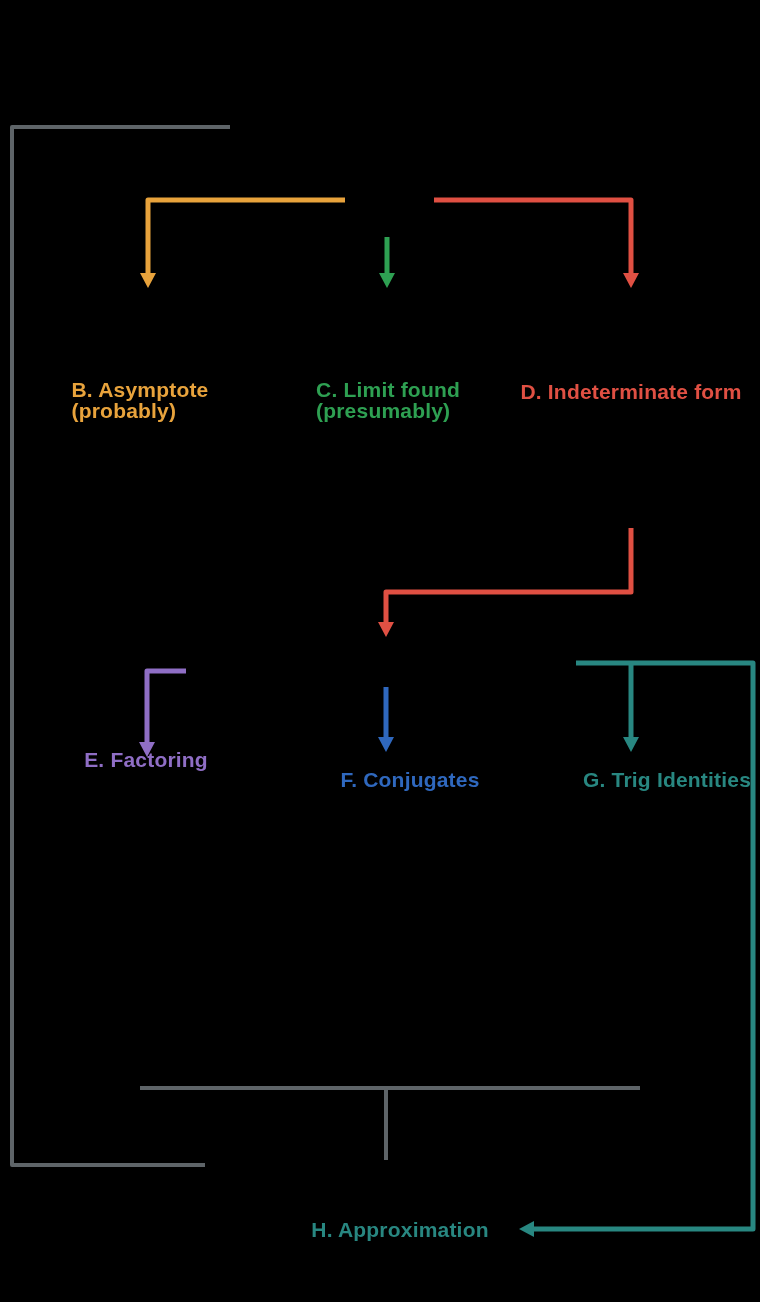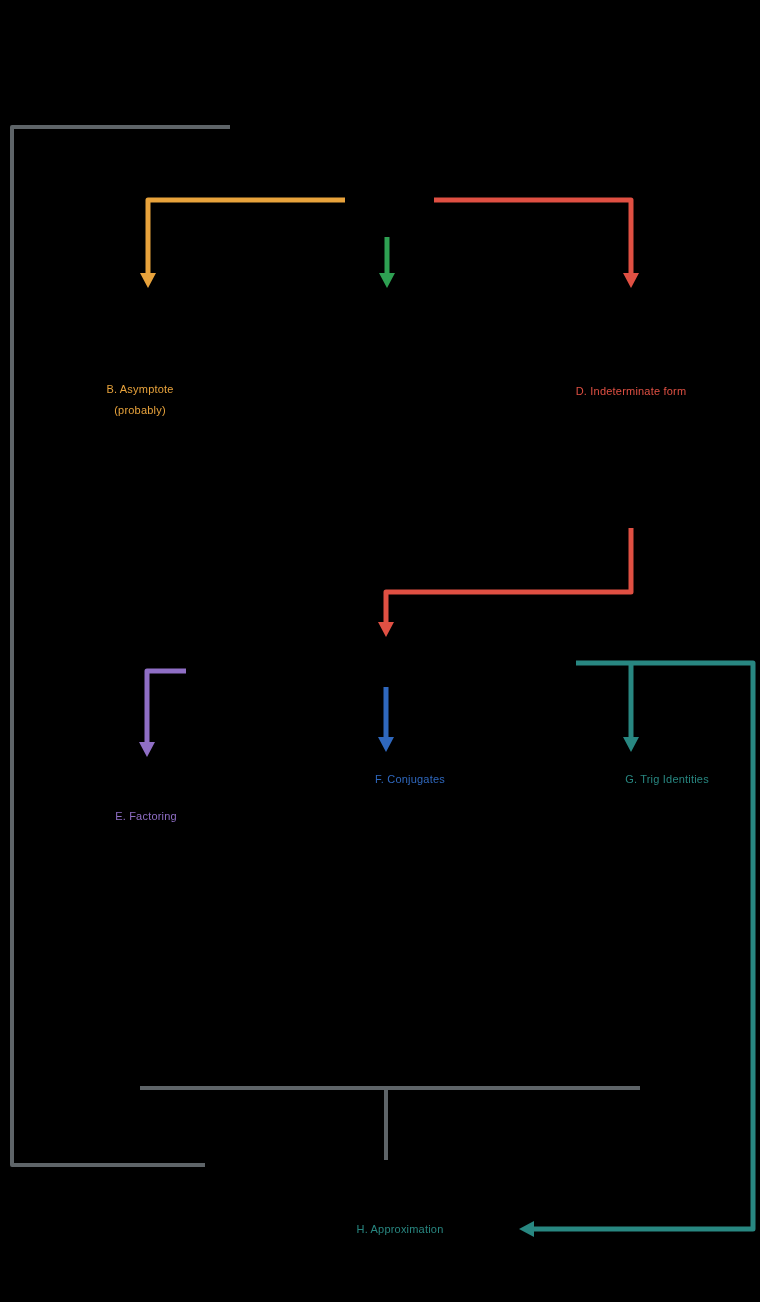--- a/index.html
+++ b/index.html
@@ -16,23 +16,23 @@
     position:relative;
     width:760px;height:1302px;
     background:#000;
     overflow:hidden;
     font-family:"Liberation Sans", sans-serif;
   }
   .lines{position:absolute;left:0;top:0;width:760px;height:1302px;}
   .label{
     position:absolute;
     transform:translate(-50%,-50%);
-    text-align:center;
-    font-weight:400;
-    font-size:11px;
+    text-align:left;
+    font-weight:700;
+    font-size:21px;
     line-height:21px;
     white-space:nowrap;
     letter-spacing:.2px;
   }
   .c-yellow{color:var(--yellow);}
   .c-green{color:var(--green);}
   .c-red{color:var(--red);}
   .c-purple{color:var(--purple);}
   .c-blue{color:var(--blue);}
   .c-teal{color:var(--teal);}
@@ -84,26 +84,30 @@
     <path d="M631 663 L631 739" fill="none" stroke-width="5" marker-end="url(#m-teal)" stroke="#288781"></path>
 
     <path d="M576 663 L753 663 L753 1229 L532 1229" fill="none" stroke-width="5" stroke-linejoin="round" marker-end="url(#m-teal)" stroke="#288781"></path>
   </svg>
 
   <div class="label c-yellow" style="left:140px;top:400px;">
     <div>B. Asymptote</div>
     <div>(probably)</div>
   </div>
 
+  <div class="label c-green" style="left:388px;top:400px;">
+    <div>C. Limit found</div>
+    <div>(presumably)</div>
+  </div>
 
   <div class="label c-red" style="left:631px;top:391px;">
     <div>D. Indeterminate form</div>
   </div>
 
-  <div class="label c-purple" style="left:146px;top:816px;">
+  <div class="label c-purple" style="left:146px;top:759px;">
     <div>E. Factoring</div>
   </div>
 
   <div class="label c-blue" style="left:386px;top:779px;margin-left:24px;">
     <div>F. Conjugates</div>
   </div>
 
   <div class="label c-teal" style="left:631px;top:779px;margin-left:36px;">
     <div>G. Trig Identities</div>
   </div>

